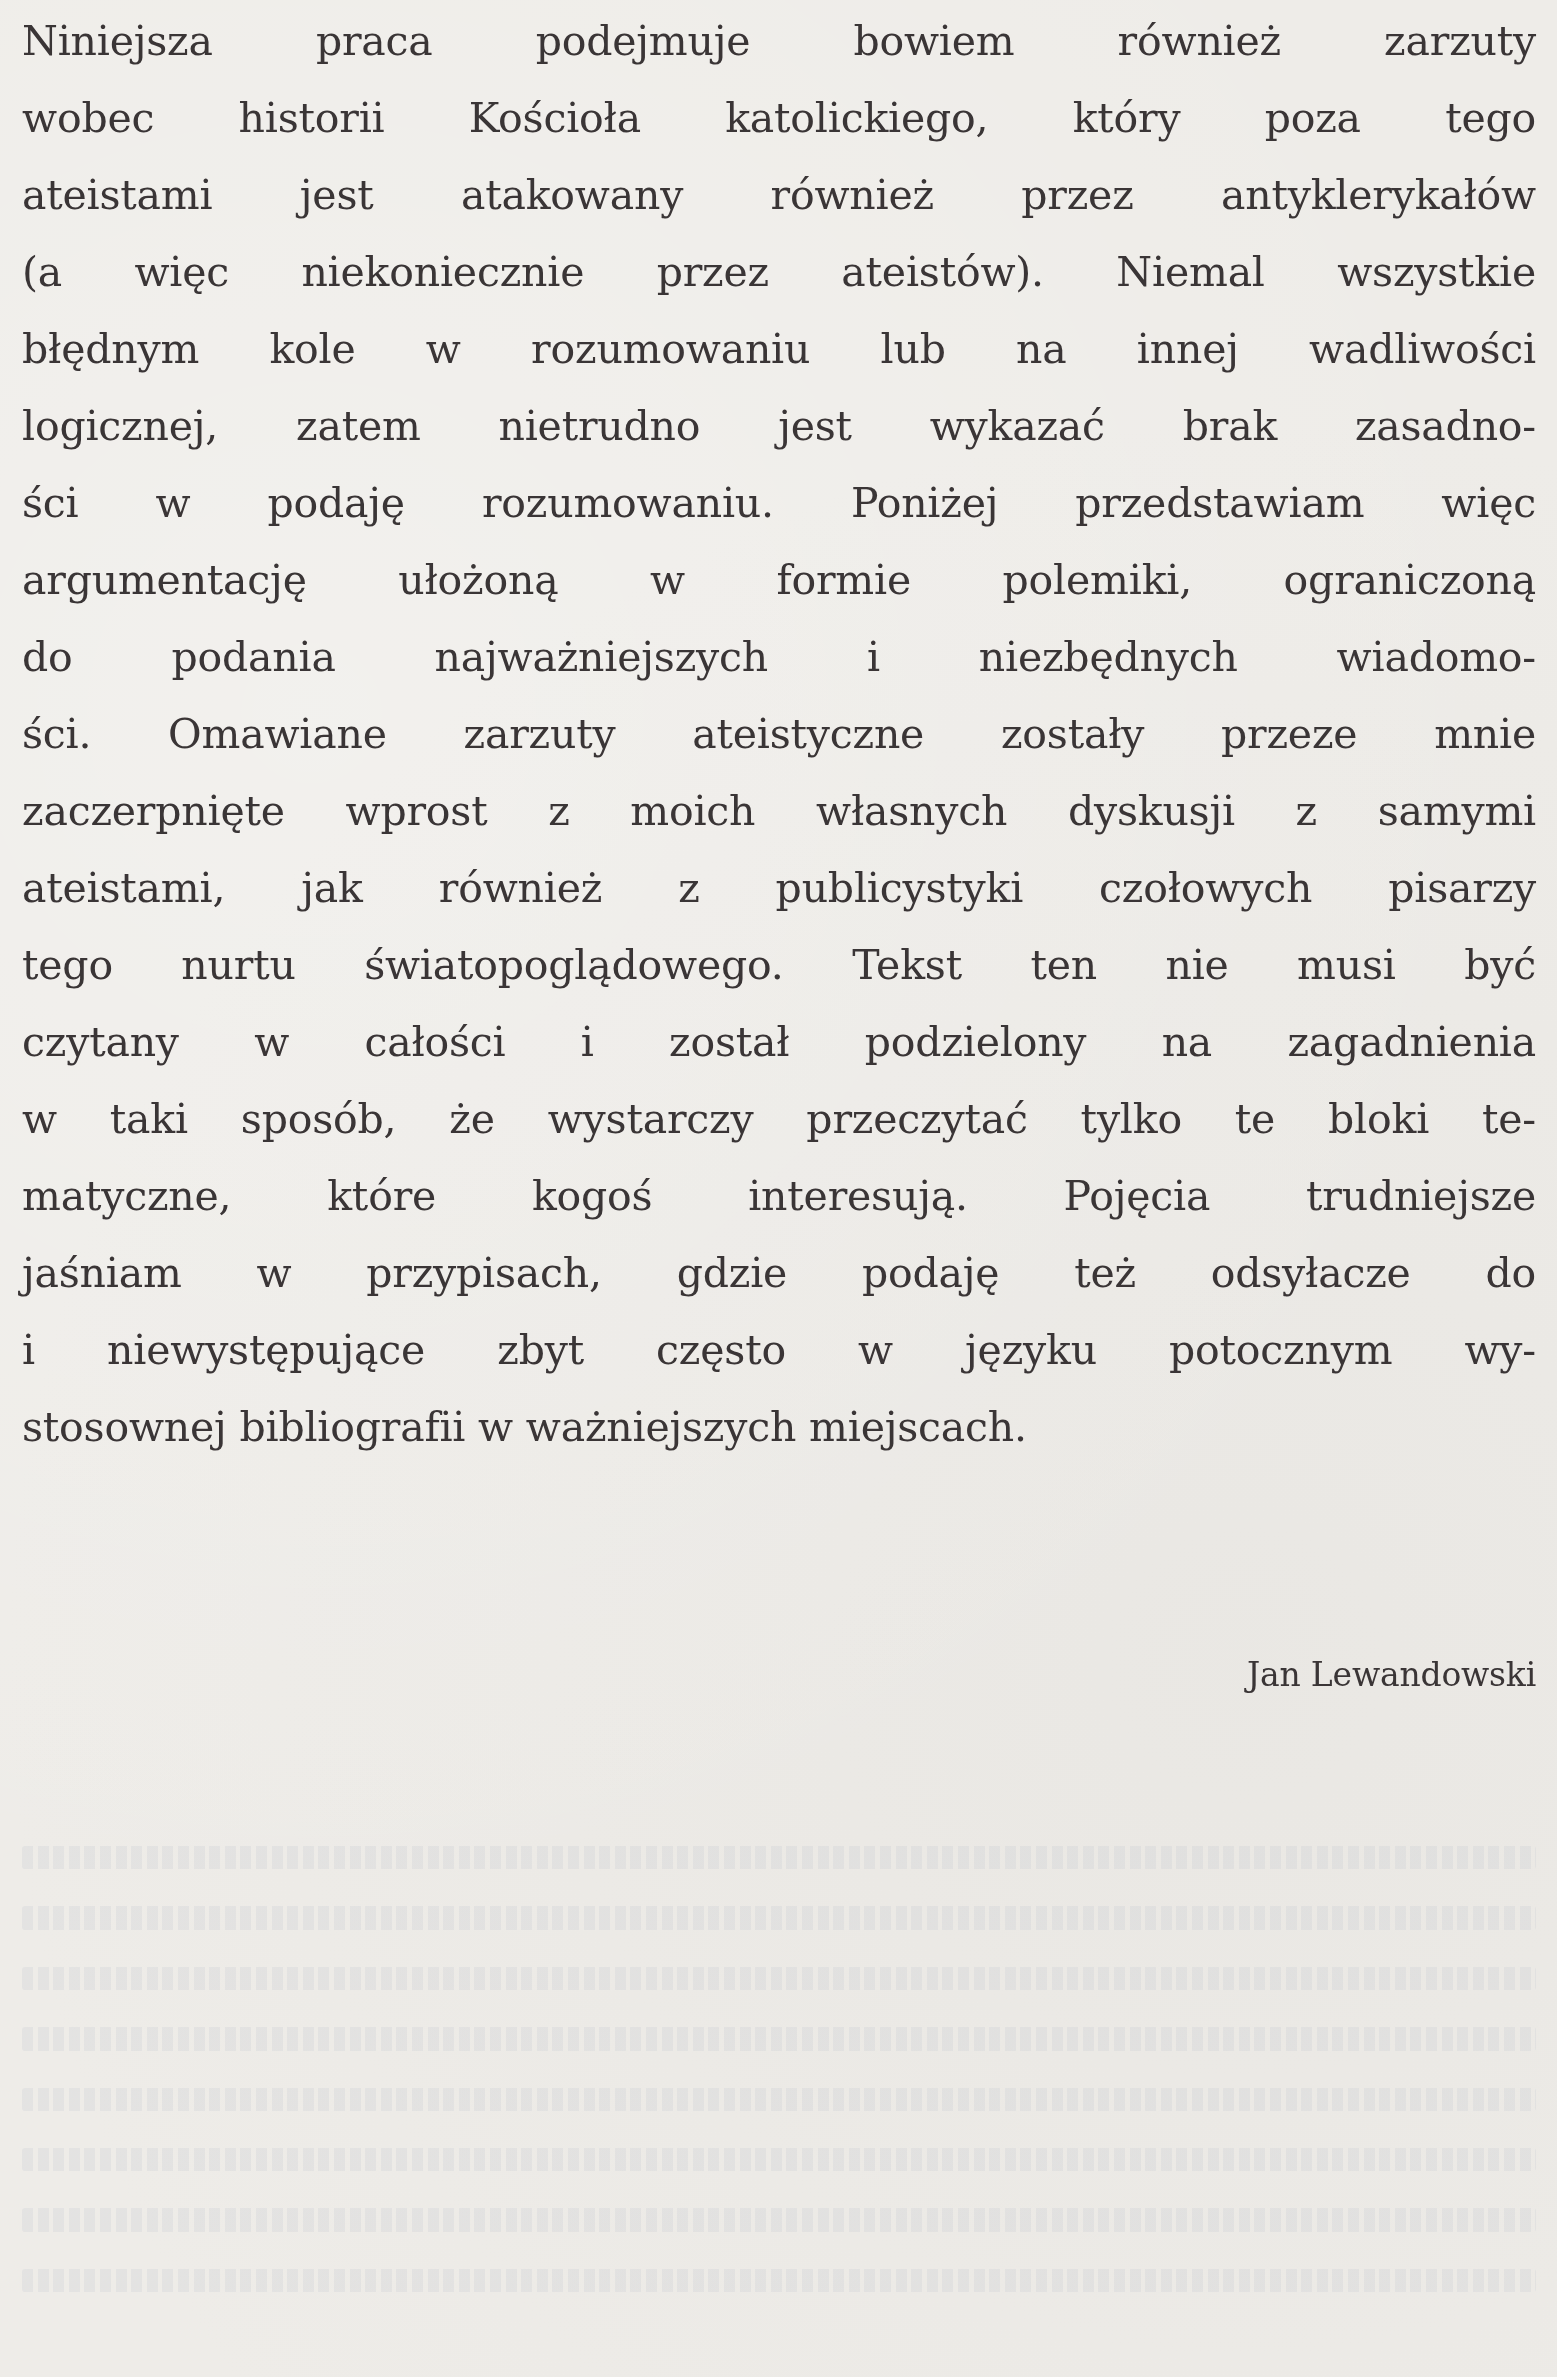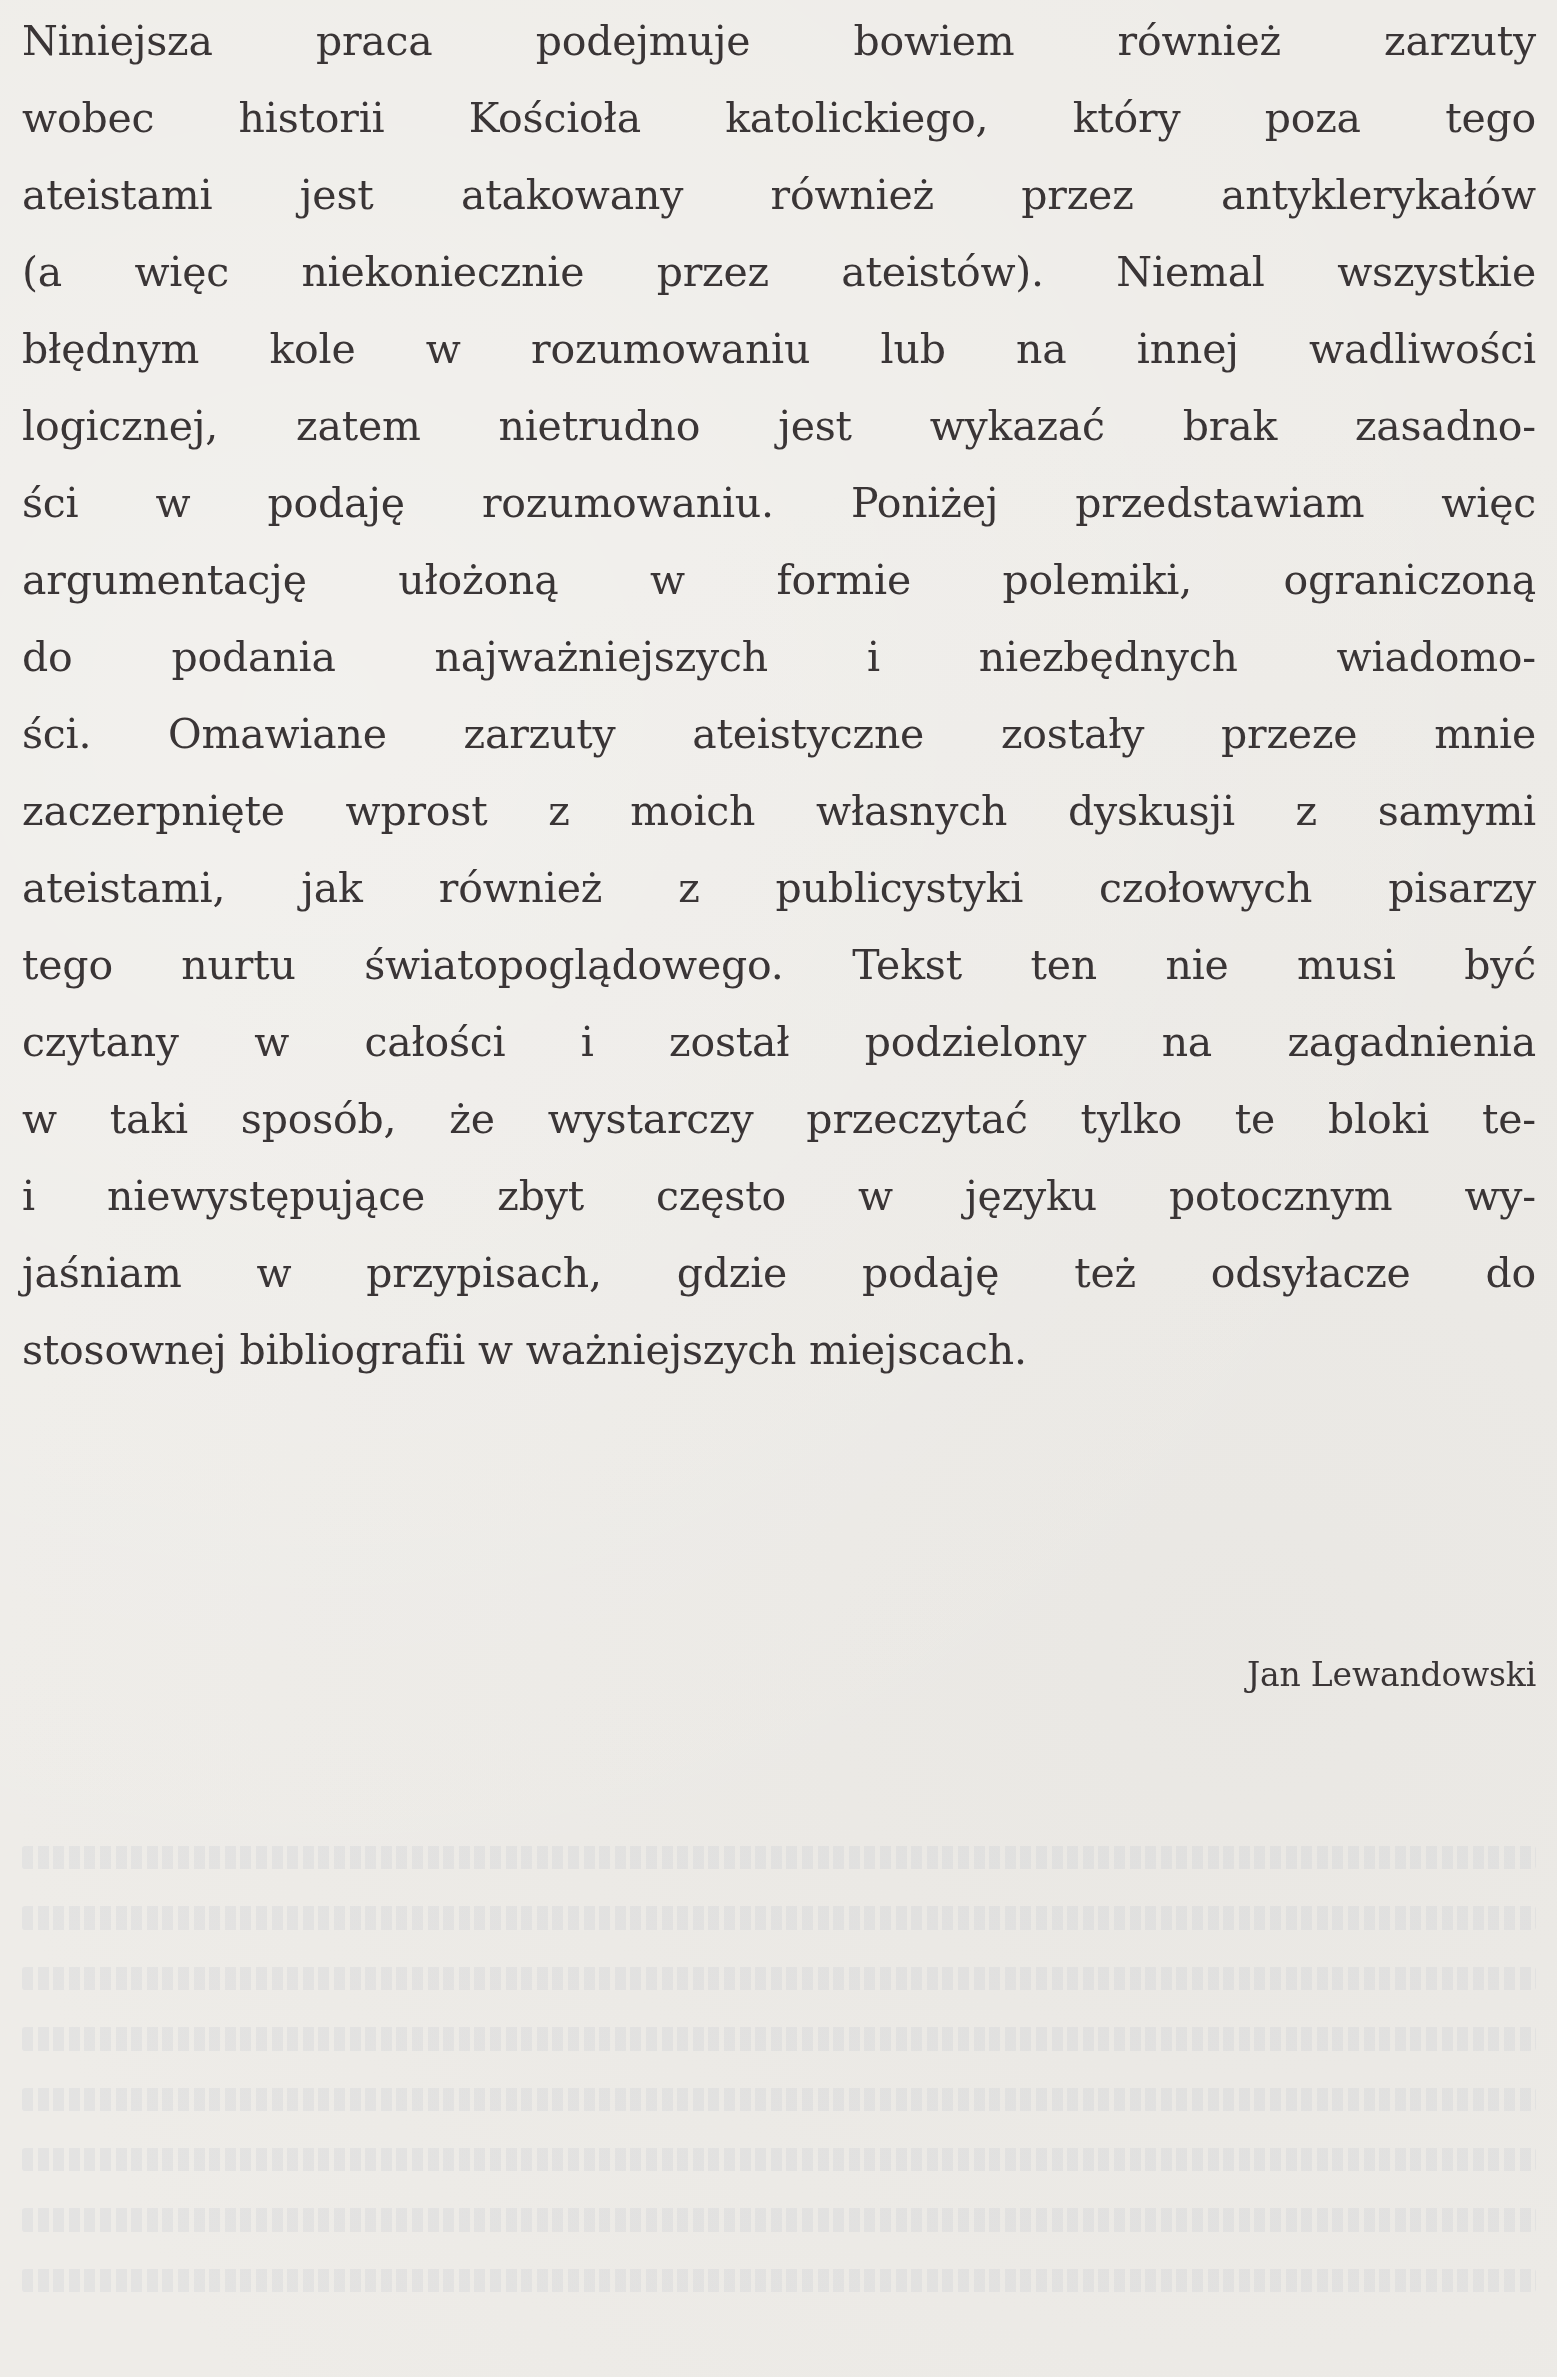--- a/index.html
+++ b/index.html
@@ -86,22 +86,23 @@
   <span class="line">logicznej, zatem nietrudno jest wykazać brak zasadno-</span>
   <span class="line">ści w podaję rozumowaniu. Poniżej przedstawiam więc</span>
   <span class="line">argumentację ułożoną w formie polemiki, ograniczoną</span>
   <span class="line">do podania najważniejszych i niezbędnych wiadomo-</span>
   <span class="line">ści. Omawiane zarzuty ateistyczne zostały przeze mnie</span>
   <span class="line">zaczerpnięte wprost z moich własnych dyskusji z samymi</span>
   <span class="line">ateistami, jak również z publicystyki czołowych pisarzy</span>
   <span class="line">tego nurtu światopoglądowego. Tekst ten nie musi być</span>
   <span class="line">czytany w całości i został podzielony na zagadnienia</span>
   <span class="line">w taki sposób, że wystarczy przeczytać tylko te bloki te-</span>
+  <span class="line">matyczne, które kogoś interesują. Pojęcia trudniejsze</span>
+  <span class="line">jaśniam w przypisach, gdzie podaję też odsyłacze do</span>
   <span class="line">i niewystępujące zbyt często w języku potocznym wy-</span>
-  <span class="line">jaśniam w przypisach, gdzie podaję też odsyłacze do</span>
   <span class="line last">stosownej bibliografii w ważniejszych miejscach.</span>
 </div>
 
 <div class="signature">
   <span class="sig-line">Jan Lewandowski</span>
 </div>
 
 <div class="show-through">
   <div class="ghost-line"></div>
   <div class="ghost-line"></div>

